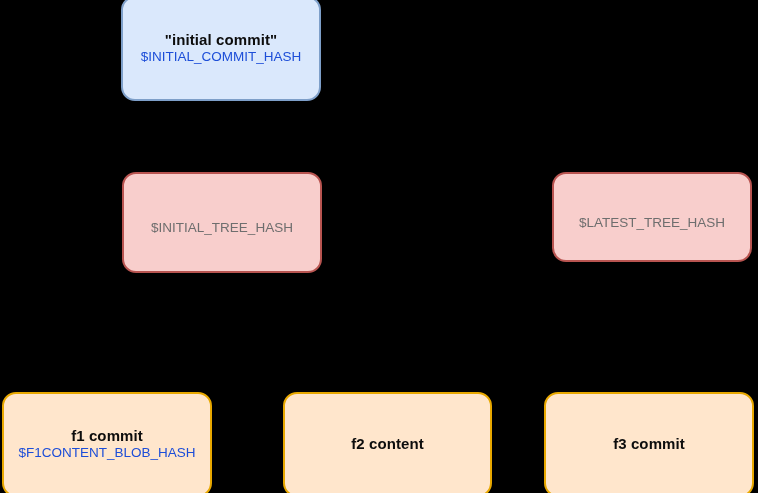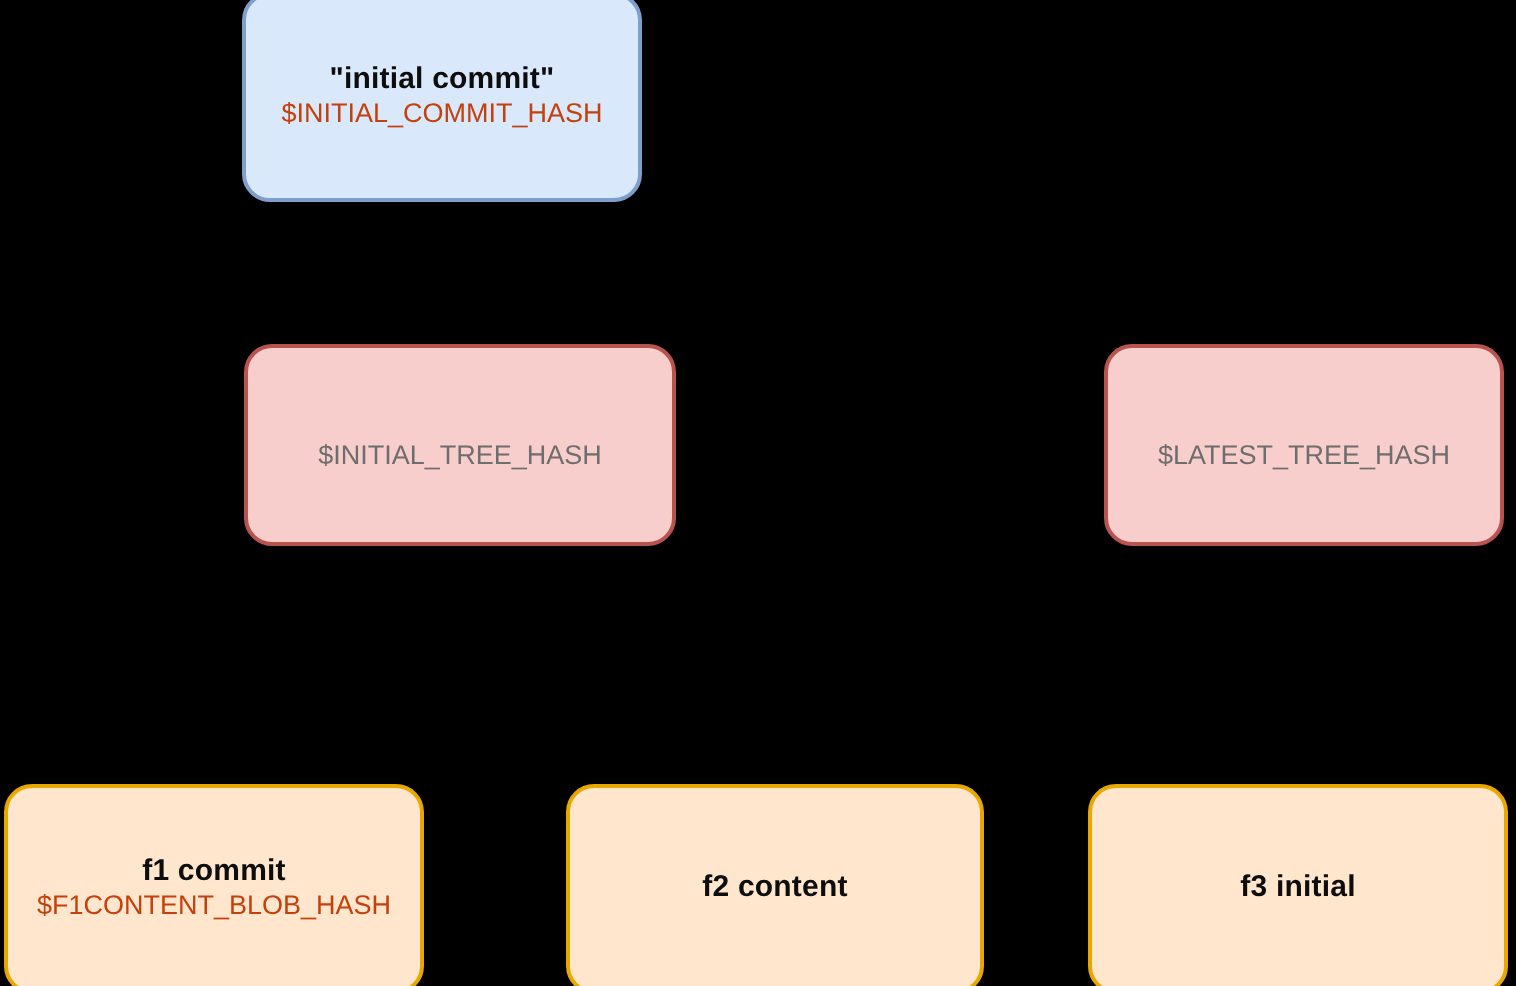--- a/index.html
+++ b/index.html
@@ -39,21 +39,21 @@
   .node .title {
     font-size: 15px;
     font-weight: bold;
     color: #0d0d0d;
     letter-spacing: 0.1px;
     white-space: nowrap;
   }
   .node .hash {
     font-size: 13.5px;
     font-weight: normal;
-    color: #c2410c;
+    color: #1d4ed8;
     white-space: nowrap;
   }
   .node .title:empty { display: none; }
   .node .hash:empty  { display: none; }
 
   
   .node.commit {
     background: #dae8fc;
     border-color: #7e9fc9;
   }
@@ -76,36 +76,36 @@
 </head>
 <body style="background: rgb(0, 0, 0);">
 
 <div id="canvas" style="background: rgb(0, 0, 0); width: 758px; height: 493px;">
 
   <div class="node commit" style="left: 121px; top: -4px; width: 200px; height: 105px;">
     <span class="title">"initial commit"</span>
     <span class="hash">$INITIAL_COMMIT_HASH</span>
   </div>
 
-  <div class="node tree" style="left: 122px; top: 172px; width: 216px; height: 101px;">
+  <div class="node tree" style="left: 122px; top: 172px; width: 200px; height: 101px;">
 
     <span class="hash">$INITIAL_TREE_HASH</span>
   </div>
 
-  <div class="node tree" style="left: 552px; top: 172px; width: 200px; height: 101px;">
+  <div class="node tree" style="left: 552px; top: 172px; width: 200px; height: 90px;">
 
     <span class="hash">$LATEST_TREE_HASH</span>
   </div>
 
   <div class="node blob" style="left: 2px; top: 392px; width: 210px; height: 105px;">
     <span class="title">f1 commit</span>
     <span class="hash">$F1CONTENT_BLOB_HASH</span>
   </div>
 
   <div class="node blob" style="left: 283px; top: 392px; width: 209px; height: 105px;">
     <span class="title">f2 content</span>
   </div>
 
   <div class="node blob" style="left: 544px; top: 392px; width: 210px; height: 105px;">
-    <span class="title">f3 initial</span>
+    <span class="title">f3 commit</span>
   </div>
 
 </div>
 
 </body></html>

